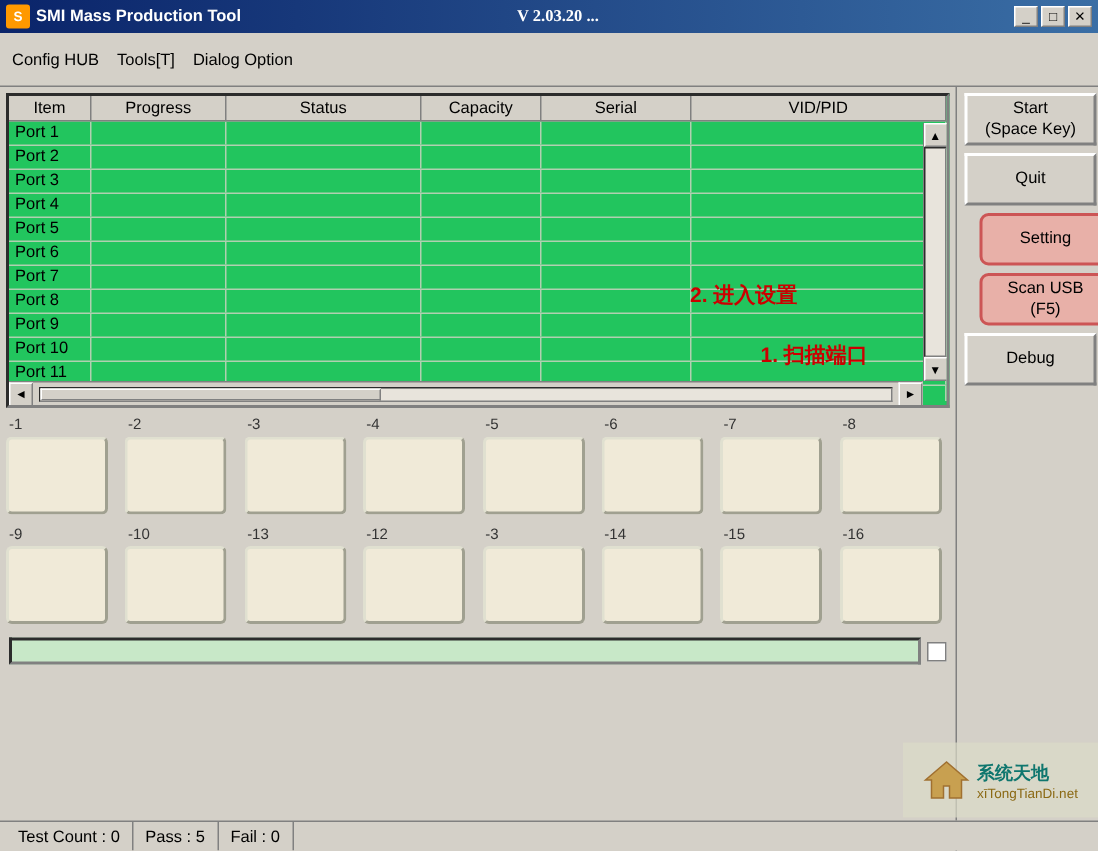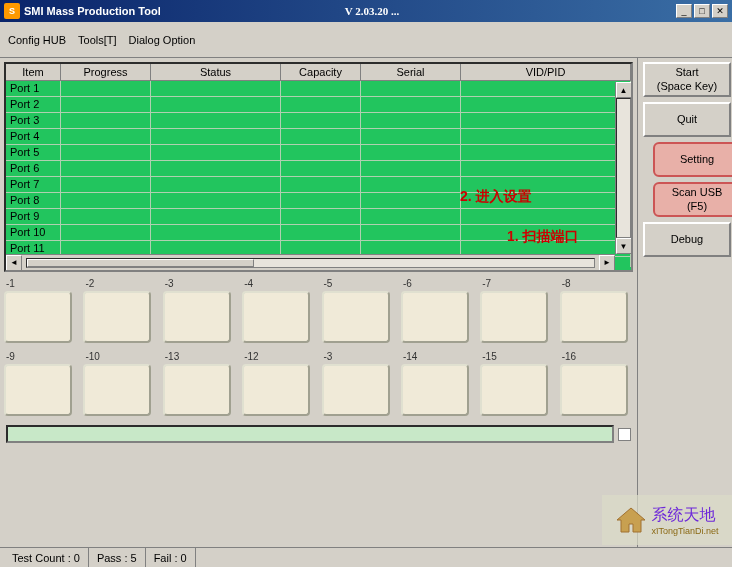--- a/index.html
+++ b/index.html
@@ -592,18 +592,18 @@
   <div class="status-segment">Fail : 0</div>
   <div style="flex:1"></div>
 
   <div id="watermark">
     <div style="display:flex;align-items:center;gap:4px;">
 
       <svg width="32" height="32" viewBox="0 0 32 32">
         <polygon points="16,4 2,16 6,16 6,28 14,28 14,20 18,20 18,28 26,28 26,16 30,16" fill="#c8a050" stroke="#a07030" stroke-width="1"></polygon>
       </svg>
       <div>
-        <div style="font-size:16px;color:#6d28d9;font-weight:normal;">系统天地</div>
+        <div style="font-size:12px;color:#0f766e;font-weight:bold;">系统天地</div>
         <div style="font-size:9px;color:#8b6914;">xīTongTianDi.net</div>
       </div>
     </div>
   </div>
 </div>
 
 </body></html>

